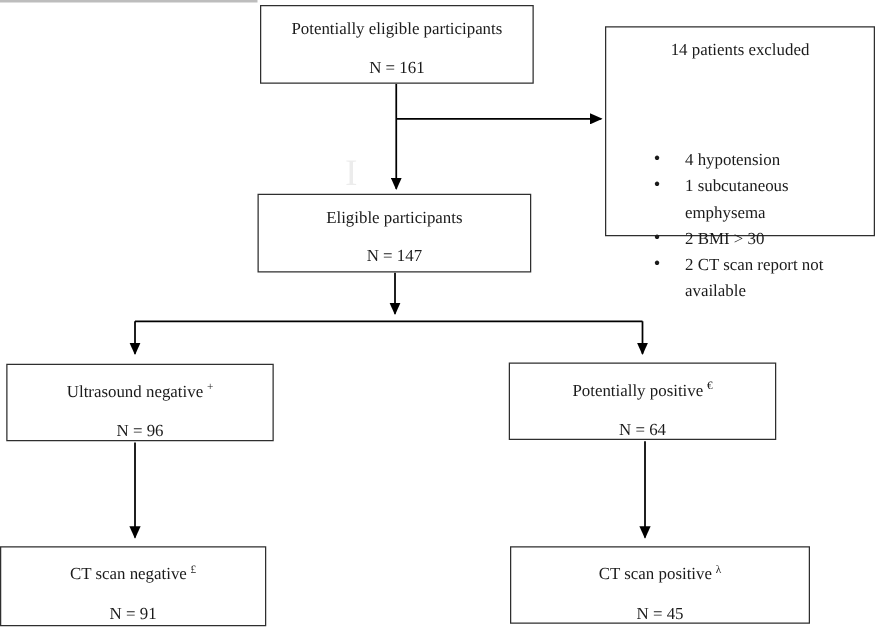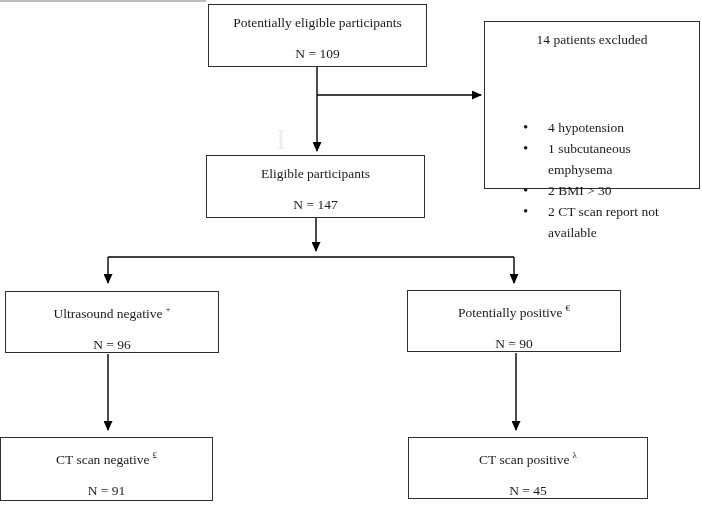--- a/index.html
+++ b/index.html
@@ -80,21 +80,21 @@
     <line x1="316" y1="218" x2="316" y2="251" stroke="#000" stroke-width="1.4" marker-end="url(#arrow)"></line>
     <line x1="108" y1="257" x2="514" y2="257" stroke="#000" stroke-width="1.4"></line>
     <line x1="108" y1="257" x2="108" y2="283" stroke="#000" stroke-width="1.4" marker-end="url(#arrow)"></line>
     <line x1="514" y1="257" x2="514" y2="283" stroke="#000" stroke-width="1.4" marker-end="url(#arrow)"></line>
     <line x1="108" y1="354" x2="108" y2="430" stroke="#000" stroke-width="1.4" marker-end="url(#arrow)"></line>
     <line x1="516" y1="353" x2="516" y2="430" stroke="#000" stroke-width="1.4" marker-end="url(#arrow)"></line>
   </svg>
 
   <div class="box" id="box-top">
     <div class="title">Potentially eligible participants</div>
-    <div class="nval">N = 109</div>
+    <div class="nval">N = 161</div>
   </div>
 
   <div class="box" id="box-excluded">
     <div class="title">14 patients excluded</div>
     <ul>
       <li>4 hypotension</li>
       <li>1 subcutaneous emphysema</li>
       <li>2 BMI &gt; 30</li>
       <li>2 CT scan report not available</li>
     </ul>
@@ -105,21 +105,21 @@
     <div class="nval">N = 147</div>
   </div>
 
   <div class="box" id="box-usneg">
     <div class="title"><span>Ultrasound negative</span><sup>+</sup></div>
     <div class="nval">N = 96</div>
   </div>
 
   <div class="box" id="box-uspos">
     <div class="title"><span>Potentially positive</span><sup>€</sup></div>
-    <div class="nval">N = 90</div>
+    <div class="nval">N = 64</div>
   </div>
 
   <div class="box" id="box-ctneg">
     <div class="title"><span>CT scan negative</span><sup>£</sup></div>
     <div class="nval">N = 91</div>
   </div>
 
   <div class="box" id="box-ctpos">
     <div class="title"><span>CT scan positive</span><sup>λ</sup></div>
     <div class="nval">N = 45</div>

